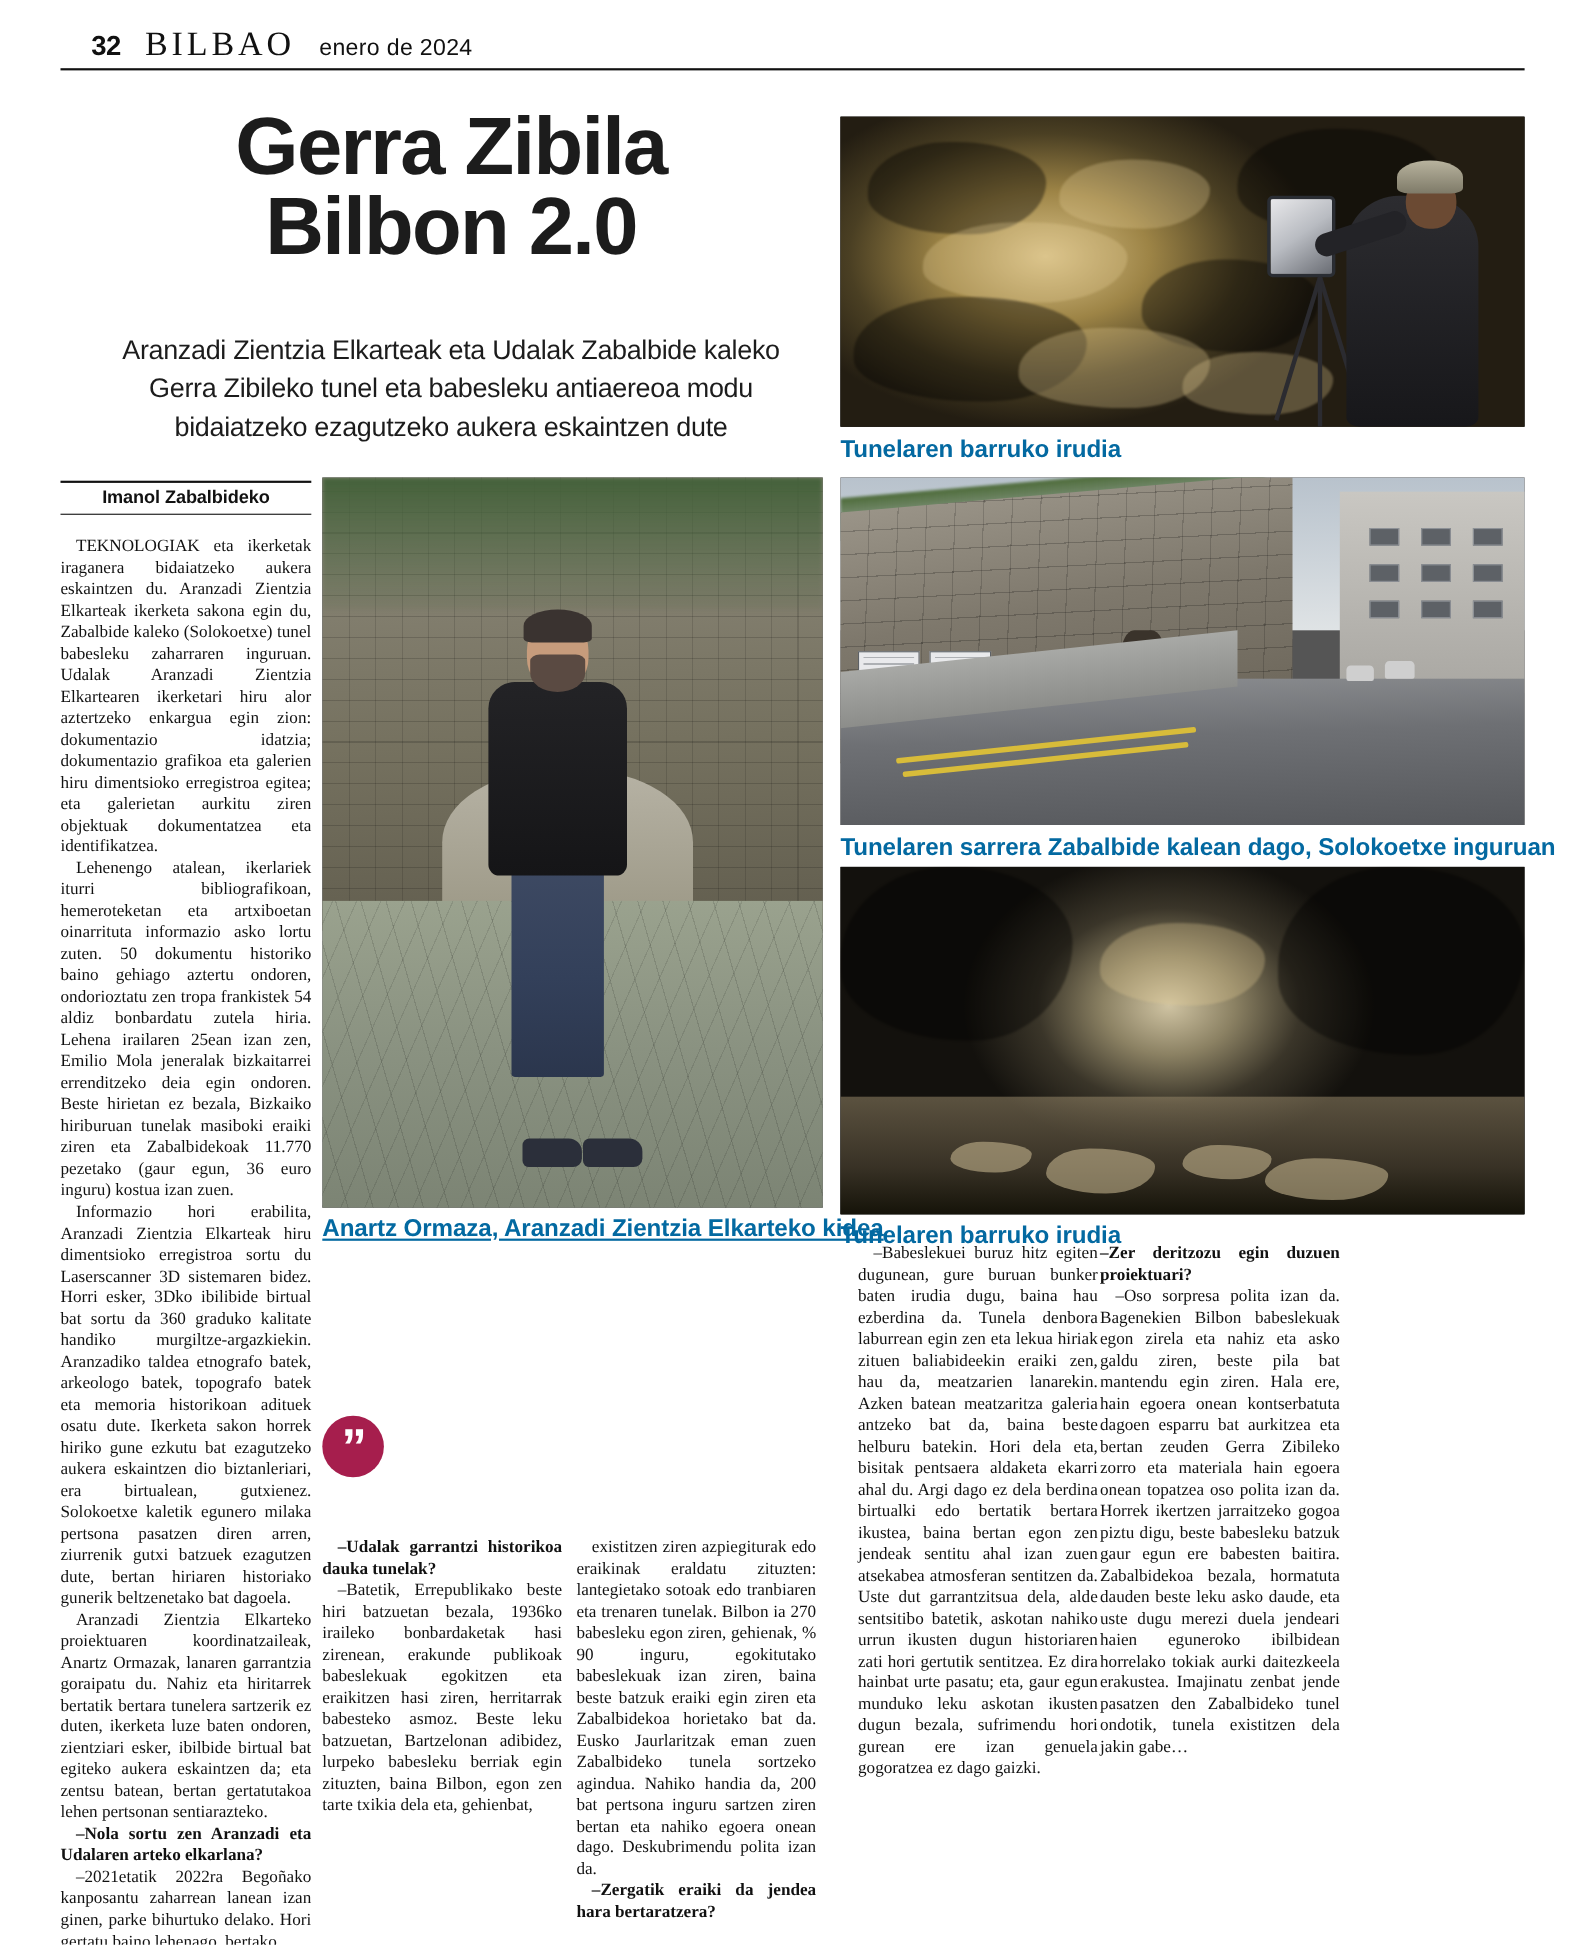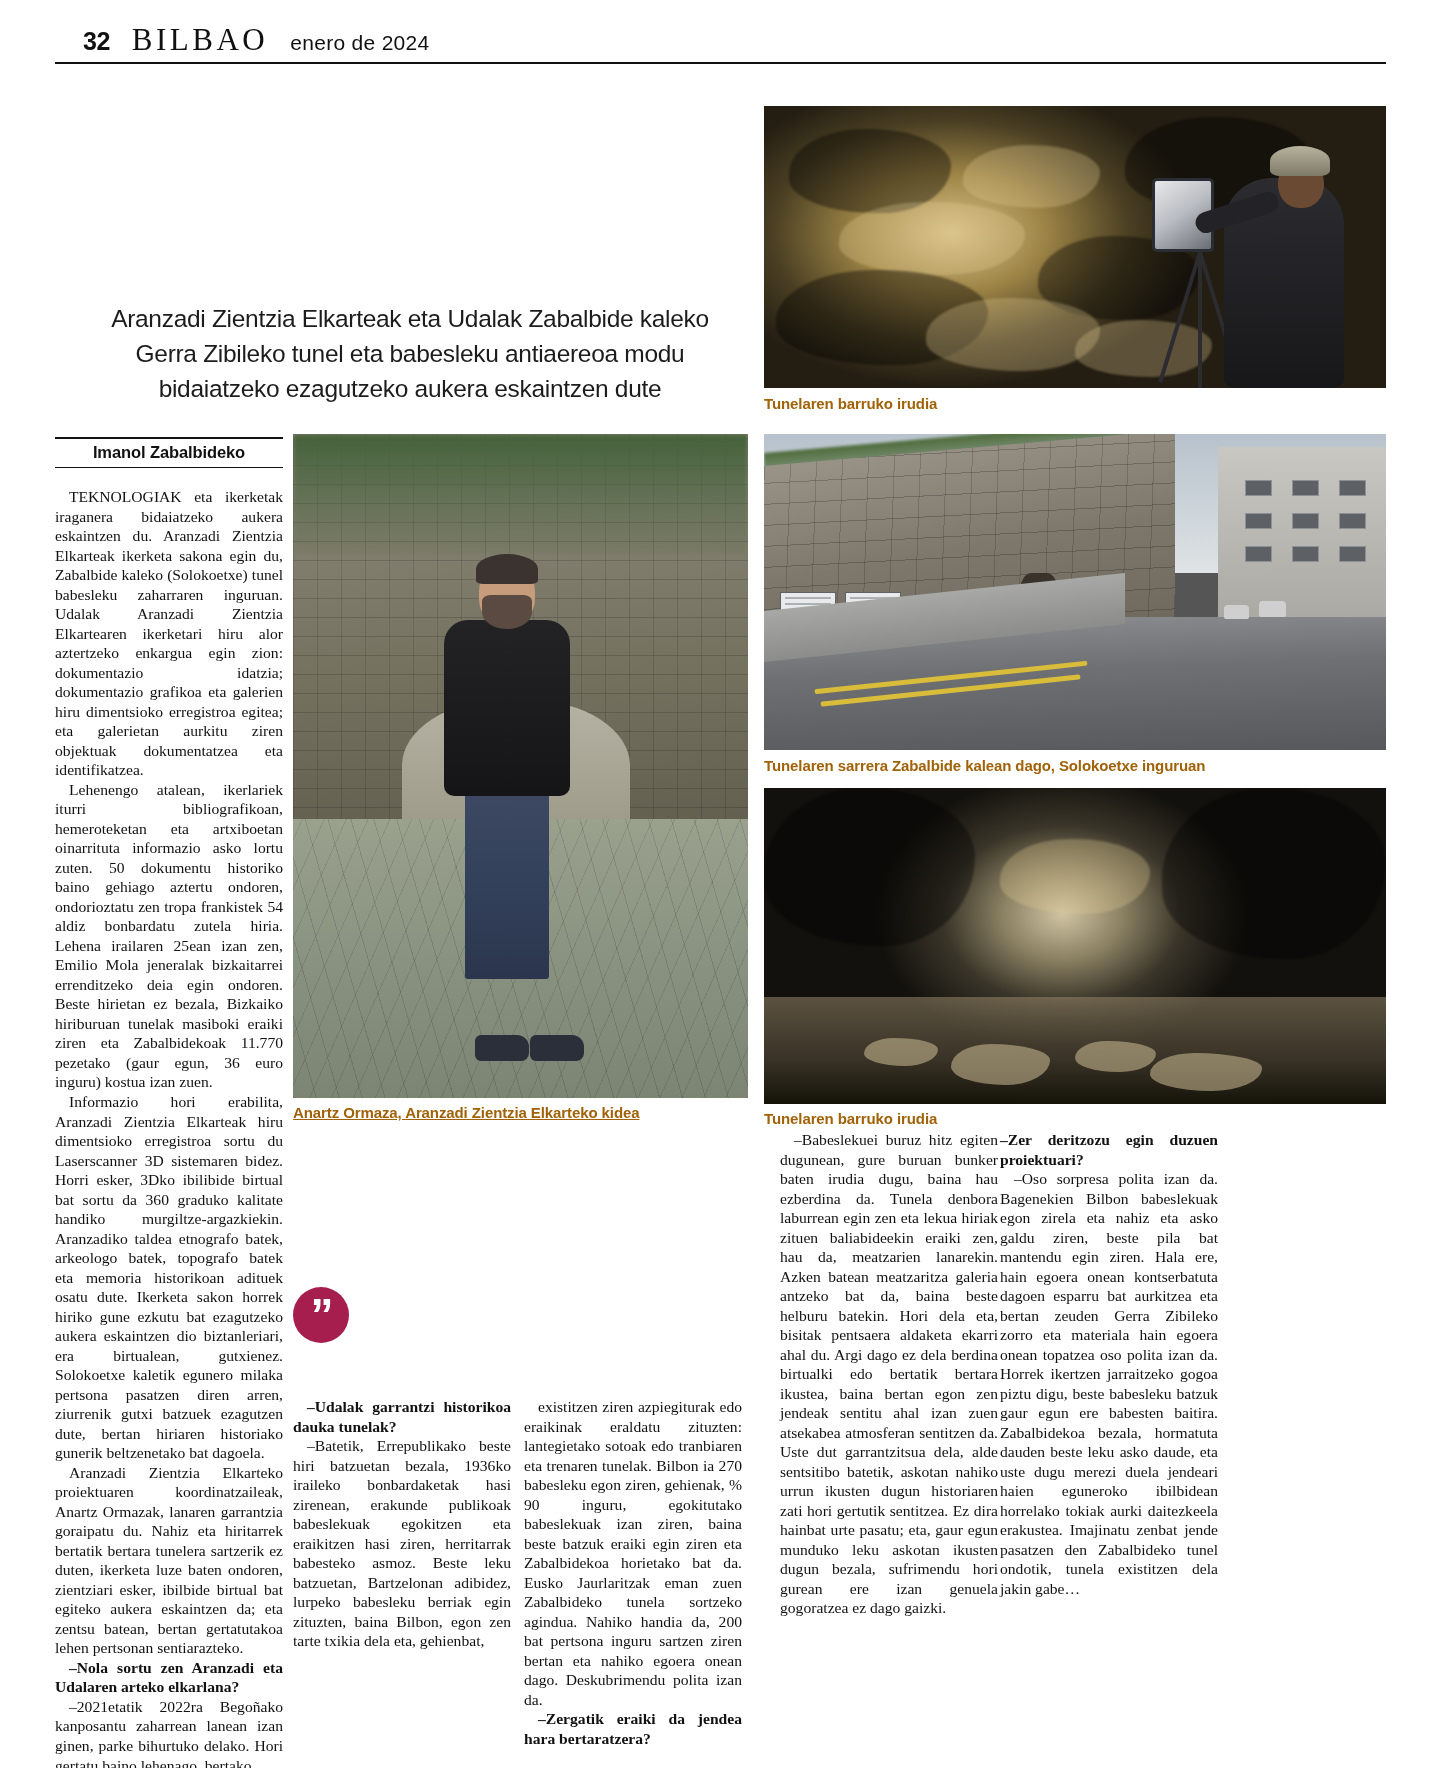--- a/index.html
+++ b/index.html
@@ -96,23 +96,23 @@
 
   
   .photo {
     position: absolute;
     overflow: hidden;
     background: #555;
   }
   .cap {
     position: absolute;
     font-family: "Liberation Sans", sans-serif;
-    font-size: 15px;
+    font-size: 22px;
     font-weight: 600;
-    color: #a16207;
+    color: #0369a1;
     letter-spacing: -0.1px;
     white-space: nowrap;
   }
 
   
   #photo-tunnel-scan { left: 764px; top: 106px; width: 622px; height: 282px; }
   #cap-tunnel-scan   { left: 764px; top: 395px; }
 
   
   #photo-street      { left: 764px; top: 434px; width: 622px; height: 316px; }
@@ -404,20 +404,26 @@
 
 <div class="page">
 
   <div class="masthead">
     <span class="folio">32</span>
     <span class="paper-name">BILBAO</span>
     <span class="issue-date">enero de 2024</span>
   </div>
   <div class="masthead-rule"></div>
 
+  <div class="headline-wrap">
+    <div class="headline">
+      <span class="l1">Gerra Zibila</span>
+      <span class="l2">Bilbon 2.0</span>
+    </div>
+  </div>
 
   <div class="deck">Aranzadi Zientzia Elkarteak eta Udalak Zabalbide kaleko Gerra Zibileko tunel eta babesleku antiaereoa modu bidaiatzeko ezagutzeko aukera eskaintzen dute</div>
 
   <div class="photo" id="photo-tunnel-scan">
     <div class="art">
       <div class="tunnelscan-bg"></div>
       <div class="rock" style="left:4%;top:8%;width:26%;height:30%;"></div>
       <div class="rock lite" style="left:12%;top:34%;width:30%;height:26%;"></div>
       <div class="rock" style="left:2%;top:58%;width:34%;height:34%;"></div>
       <div class="rock lite" style="left:32%;top:14%;width:22%;height:22%;"></div>

